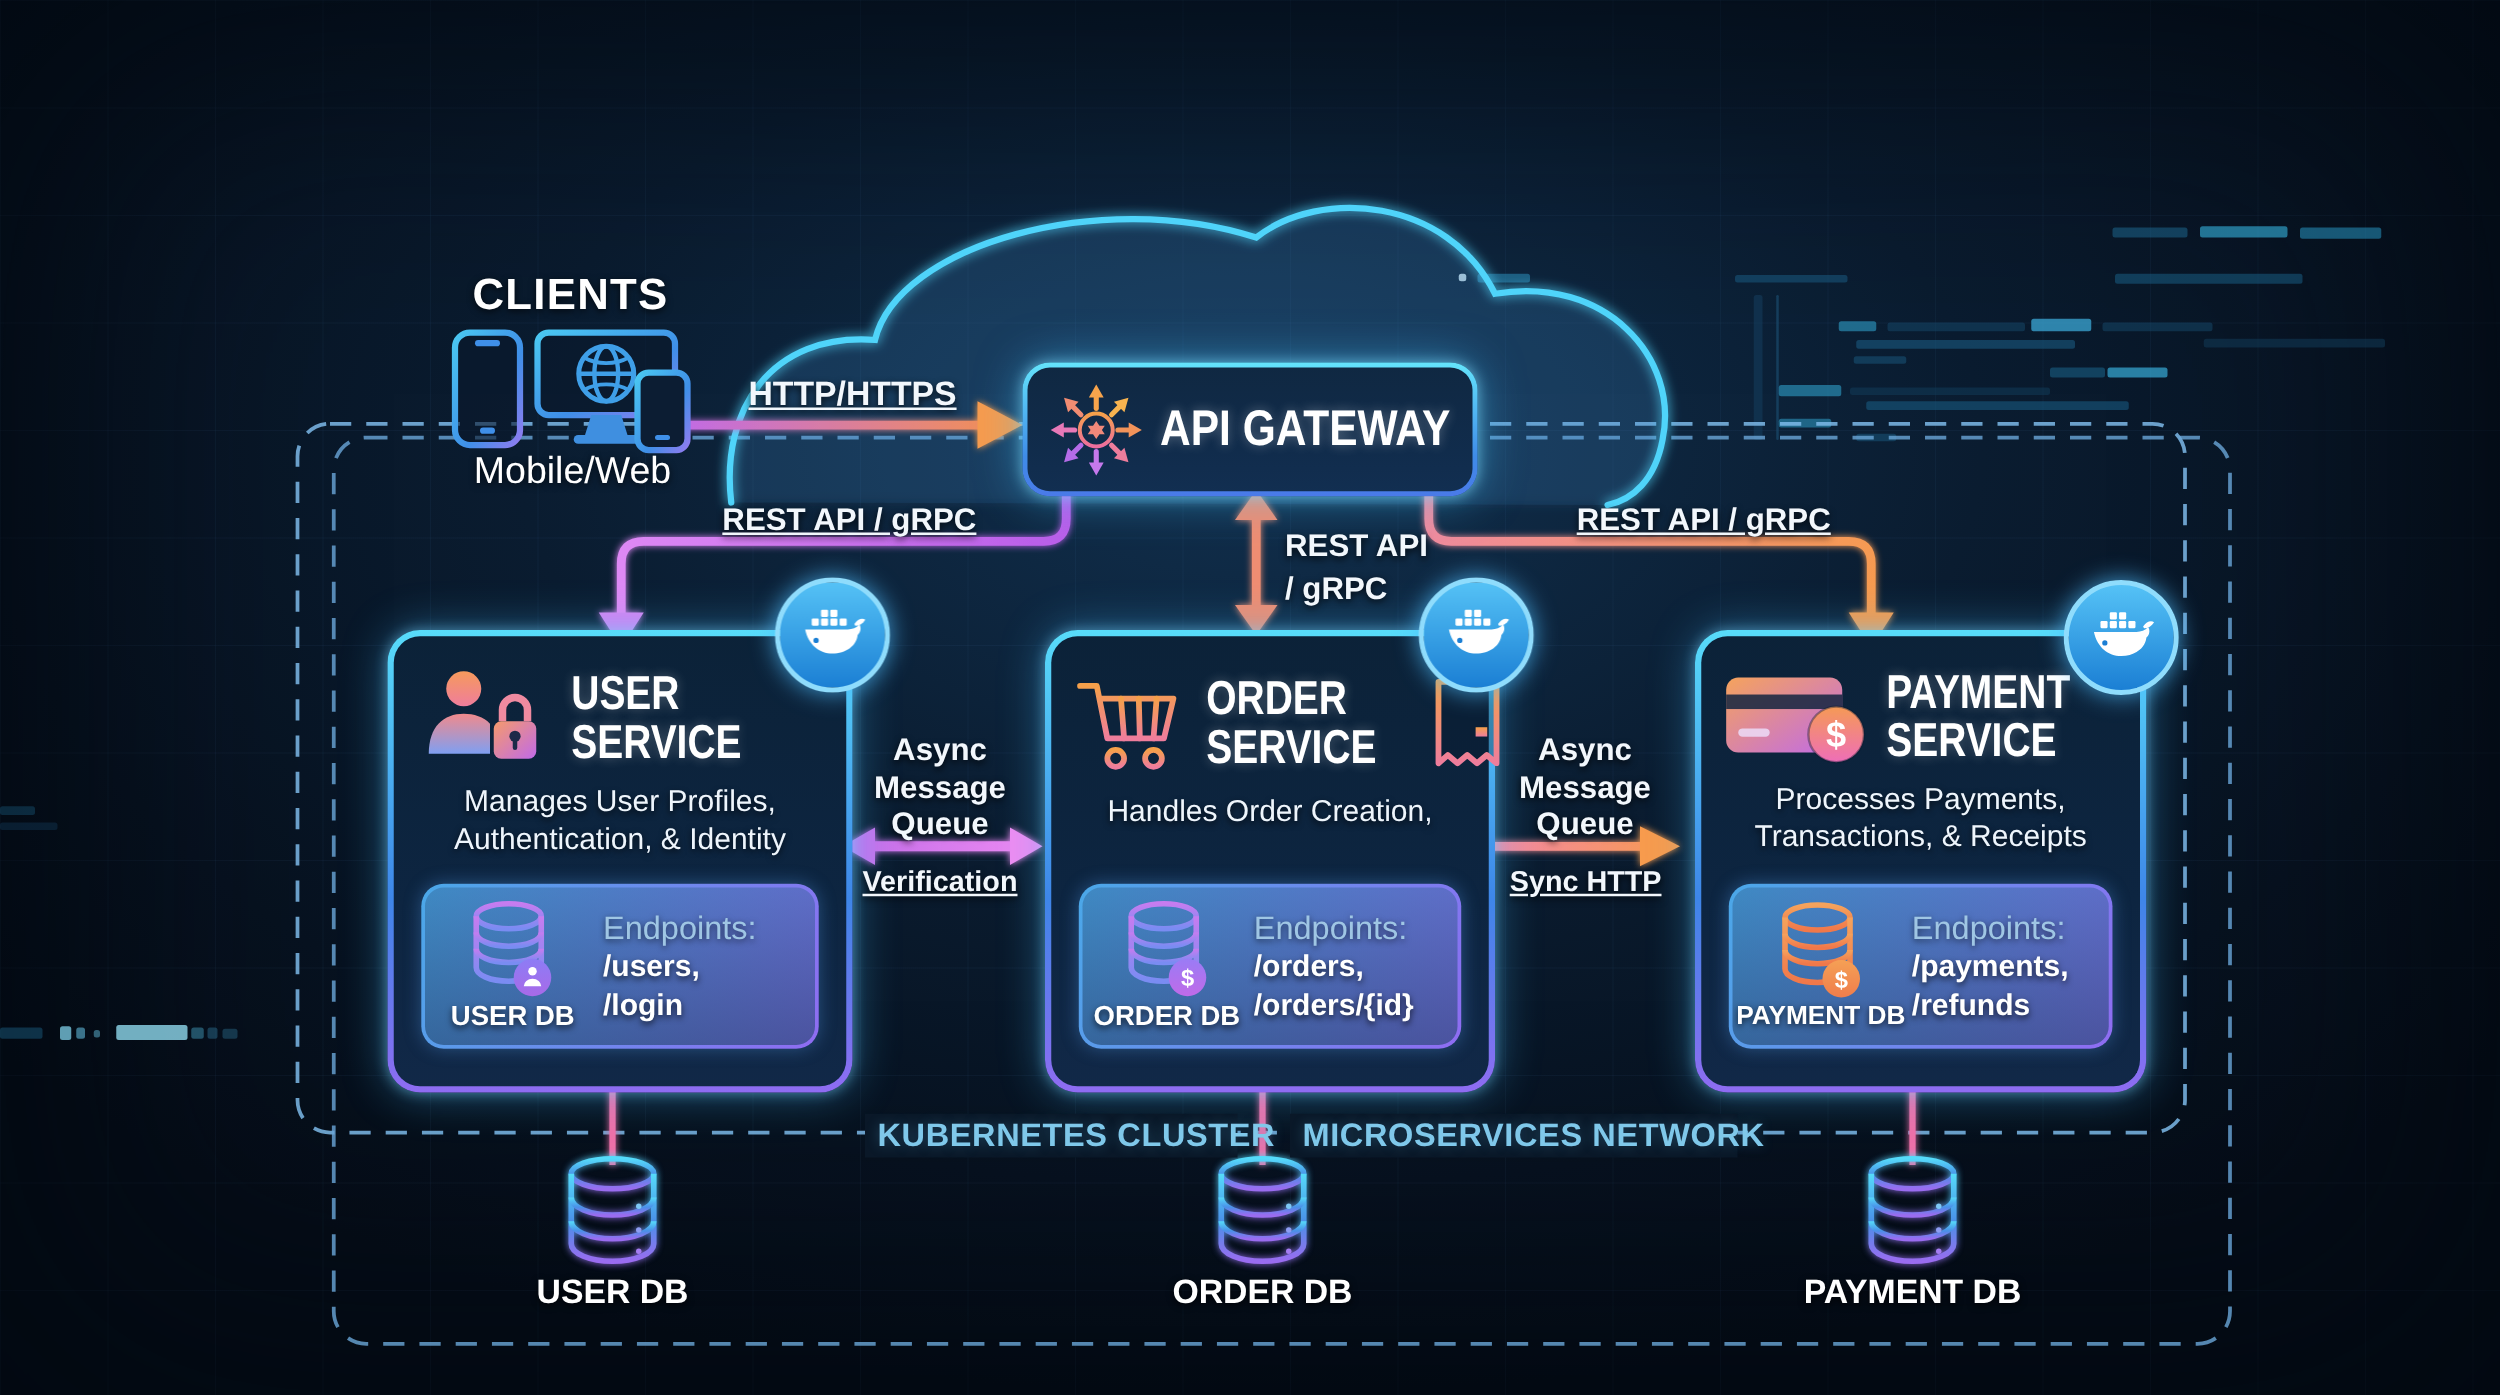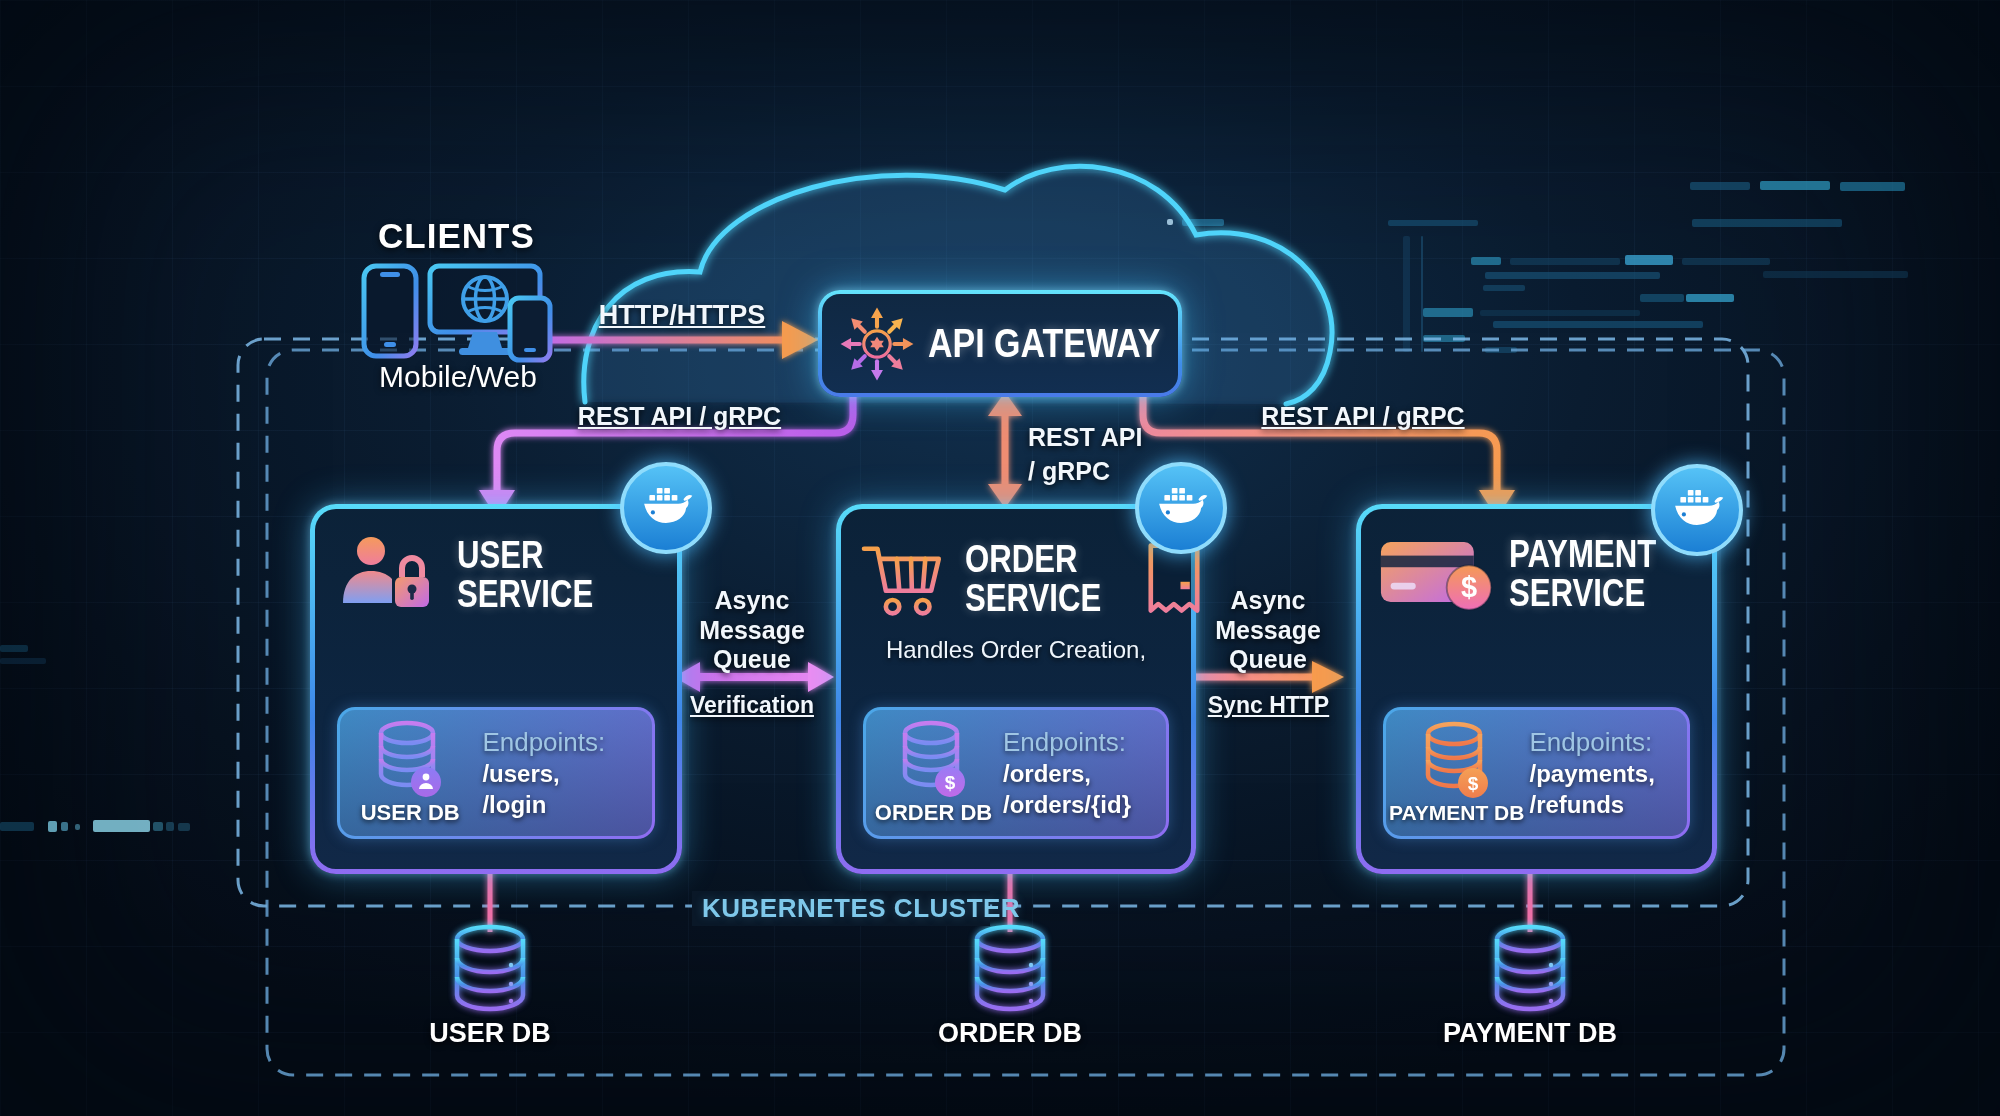--- a/index.html
+++ b/index.html
@@ -342,20 +342,24 @@
           <path d="M61,42 V33 a10,10 0 0 1 20,0 V42" fill="none" stroke="#ef8aa0" stroke-width="6"></path>
           <rect x="54" y="42" width="34" height="30" rx="6" fill="url(#p_l)"></rect>
           <circle cx="71" cy="54" r="4.5" fill="#1c2a48"></circle>
           <rect x="69.2" y="56" width="3.6" height="9" rx="1.8" fill="#1c2a48"></rect>
         </svg>
         <div>
           <div class="svc-title">USER</div>
           <div class="svc-title">SERVICE</div>
         </div>
       </div>
+      <div class="svc-desc">
+        <div>Manages User Profiles,</div>
+        <div>Authentication, &amp; Identity</div>
+      </div>
       <div class="panel">
         <div class="panel-in">
           <div class="panel-left">
             <svg width="70" height="82" viewBox="0 0 70 82">
               <defs>
                 <linearGradient id="m_g1" x1="0" y1="0" x2="0" y2="1">
                     <stop offset="0" stop-color="#c77cf0"></stop>
                     <stop offset="1" stop-color="#7a8cf2"></stop>
                   </linearGradient>
                 <linearGradient id="m_b1" x1="0" y1="0" x2="0" y2="1">
@@ -485,20 +489,24 @@
           <g>
             <circle cx="93" cy="53" r="23" fill="url(#cd_d)" stroke="rgba(16,28,50,.4)" stroke-width="2"></circle>
             <text x="93" y="63" text-anchor="middle" font-size="30" font-weight="bold" fill="#fff">$</text>
           </g>
         </svg>
         <div>
           <div class="svc-title">PAYMENT</div>
           <div class="svc-title">SERVICE</div>
         </div>
       </div>
+      <div class="svc-desc">
+        <div>Processes Payments,</div>
+        <div>Transactions, &amp; Receipts</div>
+      </div>
       <div class="panel">
         <div class="panel-in">
           <div class="panel-left" style="flex-basis:47%">
             <svg width="70" height="82" viewBox="0 0 70 82">
               <defs>
                 <linearGradient id="m_g3" x1="0" y1="0" x2="0" y2="1">
                     <stop offset="0" stop-color="#f5a35c"></stop>
                     <stop offset="1" stop-color="#f0784a"></stop>
                   </linearGradient>
                 <linearGradient id="m_b3" x1="0" y1="0" x2="0" y2="1">
@@ -567,18 +575,19 @@
         <rect x="21.5" y="9" width="6.5" height="6.5" rx="1"></rect>
           <rect x="30" y="9" width="6.5" height="6.5" rx="1"></rect>
         <path d="M7,27 H46 C50,27 54,25.5 56.5,22.5 C58.5,25 58,29.5 55,32 C54,42 44,49 32,49 C20,49 10,41 7,27 Z"></path>
         <path d="M52,22 C55,17 59.5,16 62,18 C60,21.6 56.5,23.5 52.8,23.6 Z"></path>
       </g>
       <circle cx="17" cy="37" r="2.4" fill="#1b7fd4"></circle>
     </svg>
   </div>
 
   <div class="abs cluster-label" style="left:692px;top:891px;width:278px">KUBERNETES CLUSTER</div>
+  <div class="abs cluster-label" style="left:1032px;top:891px;width:338px">MICROSERVICES NETWORK</div>
 
   <div class="abs bigdb-label" style="left:400px;top:1018px;width:180px">USER DB</div>
   <div class="abs bigdb-label" style="left:920px;top:1018px;width:180px">ORDER DB</div>
   <div class="abs bigdb-label" style="left:1430px;top:1018px;width:200px">PAYMENT DB</div>
 
 </div>
 
 </body></html>

